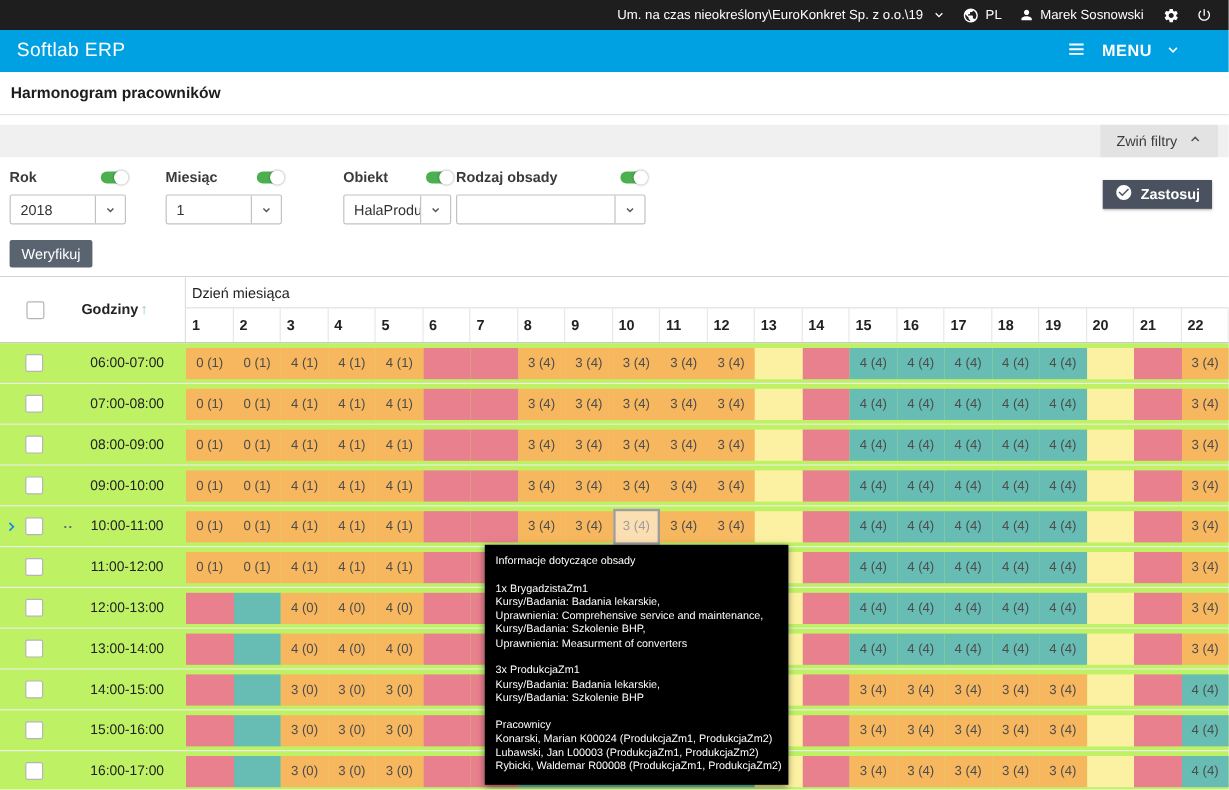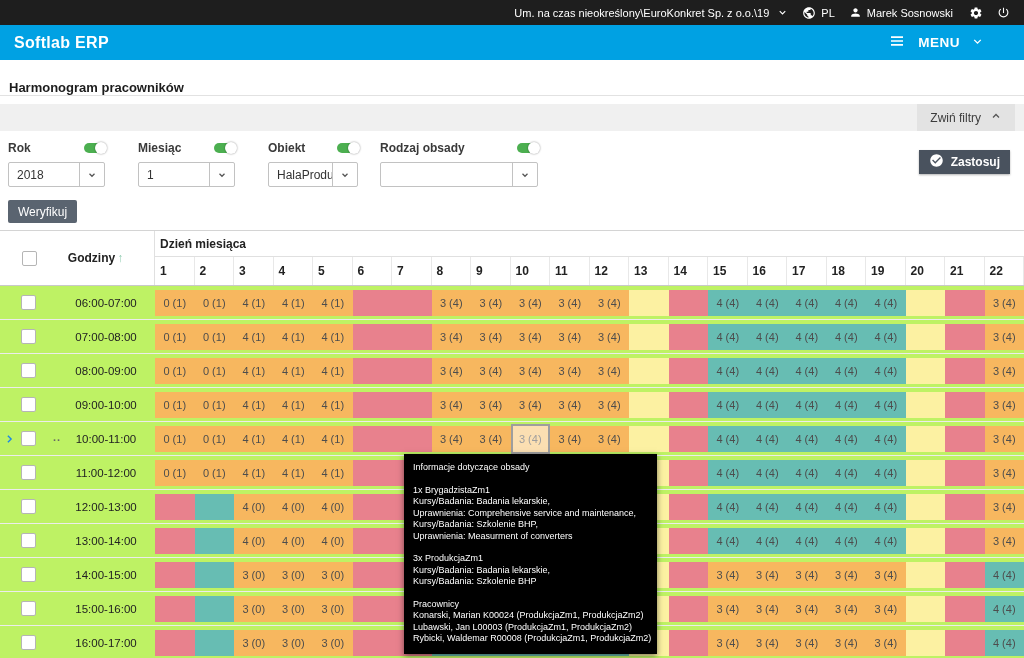--- a/index.html
+++ b/index.html
@@ -13,41 +13,41 @@
   .tb-item { display:flex; align-items:center; gap:5px; cursor:default; }
   .tb-ctx { gap:8px; margin-right:14px; }
   .tb-lang { margin-right:14px; }
   .tb-user { margin-right:16px; }
   .tb-ico { margin-right:14px; }
   .tb-ico:last-child { margin-right:4px; }
 
   
   .appbar { height:35px; background:var(--brand,#00A1E3); color:#fff;
     display:flex; align-items:center; padding:0 14px; }
-  .brand { font-size:16px; font-weight:bold; letter-spacing:.3px; }
+  .brand { font-size:16px; font-weight:normal; letter-spacing:.3px; }
   .menu-btn { margin-left:auto; margin-right:26px; display:flex; align-items:center;
     gap:11px; font-size:13.5px; font-weight:bold; letter-spacing:.5px; }
 
   
-  .pagebar { height:36px; display:flex; align-items:flex-end; padding:0 9px;
+  .pagebar { height:36px; display:flex; align-items:center; padding:0 9px;
     font-size:13px; font-weight:bold; color:#1c1c1c; border-bottom:1px solid #e2e2e2; }
 
   
   .graybar { margin-top:8px; height:27px; background:#f0f0f0; display:flex;
     justify-content:flex-end; align-items:stretch;padding-left:28px; }
   .collapse-btn { background:#e3e3e3; padding:0 13px; display:flex; align-items:center;
     gap:9px; font-size:12px; color:#3c3c3c; margin-right:9px; }
   .collapse-btn svg { color:#555; }
 
   
   .filter-area { position:relative; height:95px; }
   .filter-group { position:absolute; top:10px; }
   .fg-rok { left:8px;   width:97px; }
   .fg-mies { left:138px; width:97px; }
-  .fg-obiekt { left:268px; width:90px; }
+  .fg-obiekt { left:286px; width:90px; }
   .fg-rodzaj { left:380px; width:158px; }
   .fg-head { display:flex; justify-content:space-between; align-items:center; height:13px; }
   .fg-label { font-size:12px; font-weight:bold; color:#3a3a3a; }
   .toggle { width:21px; height:10px; background:var(--green,#4CAF50); border-radius:6px;
     position:relative; }
   .toggle::after { content:""; position:absolute; width:12px; height:12px; right:-2px;
     top:-1px; background:#fff; border-radius:50%; box-shadow:0 0 2px rgba(0,0,0,.45); }
   .select { margin-top:8px; height:25px; border:1px solid #c2c2c2; border-radius:2px;
     background:#fff; display:flex; align-items:stretch; }
   .select .val { flex:1; font-size:12px; color:#333; display:flex; align-items:center;
@@ -65,21 +65,21 @@
   
   .sched { margin-top:4px; border-top:1px solid #d4d4d4; }
   .thead { display:flex; height:55px; border-bottom:1px solid #c9c9c9; background:#fff; }
   .thead-left { width:155px; display:flex; align-items:center;
     border-right:1px solid #e0e0e0; }
   .thead-left .checkbox { margin-left:22px; }
   .hours-header { margin:0 auto; font-size:12px; font-weight:bold; color:#222; }
   .sort-arrow { color:var(--sort,#8FCBB0); font-weight:bold; margin-left:2px; }
   .thead-right { flex:1; display:flex; flex-direction:column; }
   .group-header { height:26px; display:flex; align-items:center; padding-left:5px;
-    font-size:12px; font-weight:bold; color:#222; border-bottom:1px solid #e0e0e0; }
+    font-size:12px; font-weight:normal; color:#222; border-bottom:1px solid #e0e0e0; }
   .day-row { flex:1; display:flex; }
   .day-cell { flex:1; border-right:1px solid #e8e8e8; display:flex; align-items:center;
     padding-left:5px; font-size:12px; font-weight:bold; color:#222; }
 
   .trow { display:flex; height:34px; border-bottom:1px solid #ececec; background:#bef264; }
   .row-check { width:57px; position:relative; display:flex; align-items:center;
     justify-content:center; }
   .expand-arrow { position:absolute; left:3px; top:50%; transform:translateY(-50%);
     color:var(--exp,#1E88E5); display:flex; }
   .checkbox { width:15px; height:15px; border:1px solid #b5b5b5; border-radius:2px;

